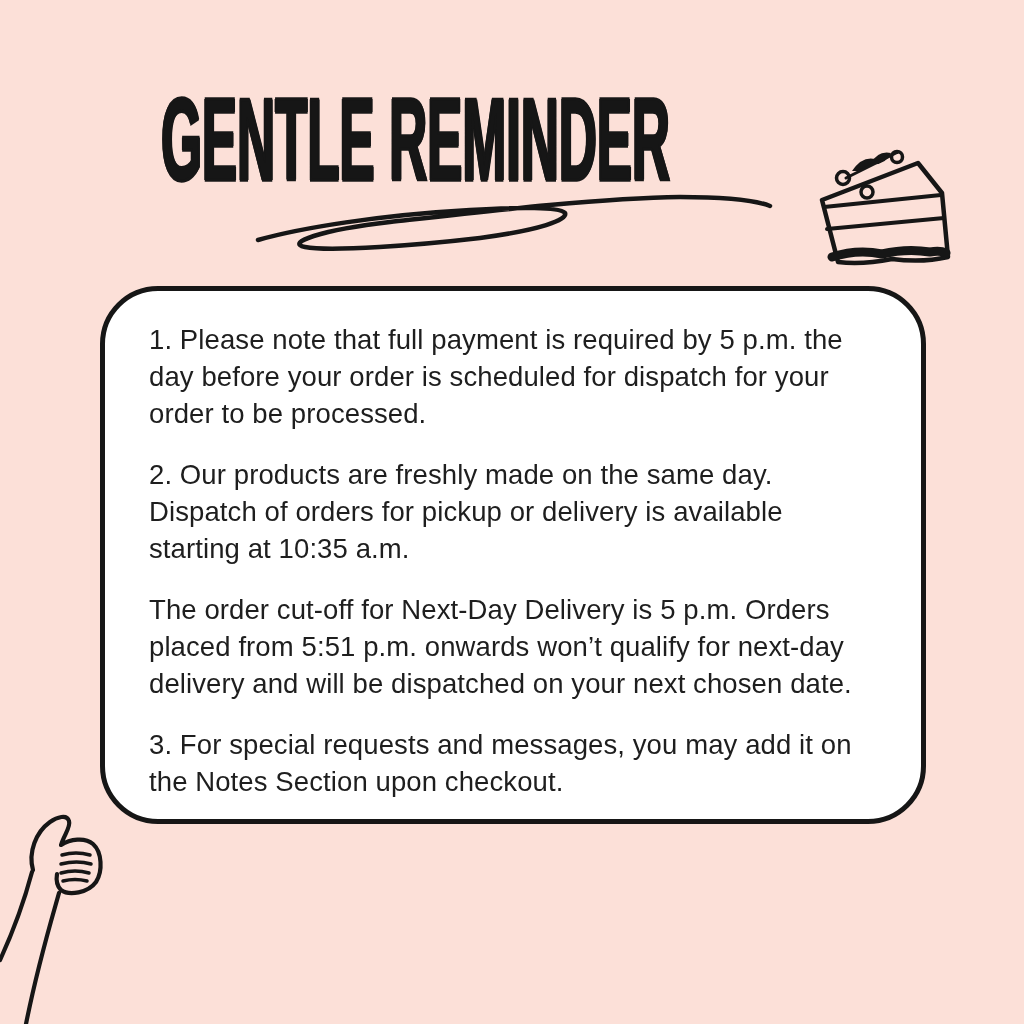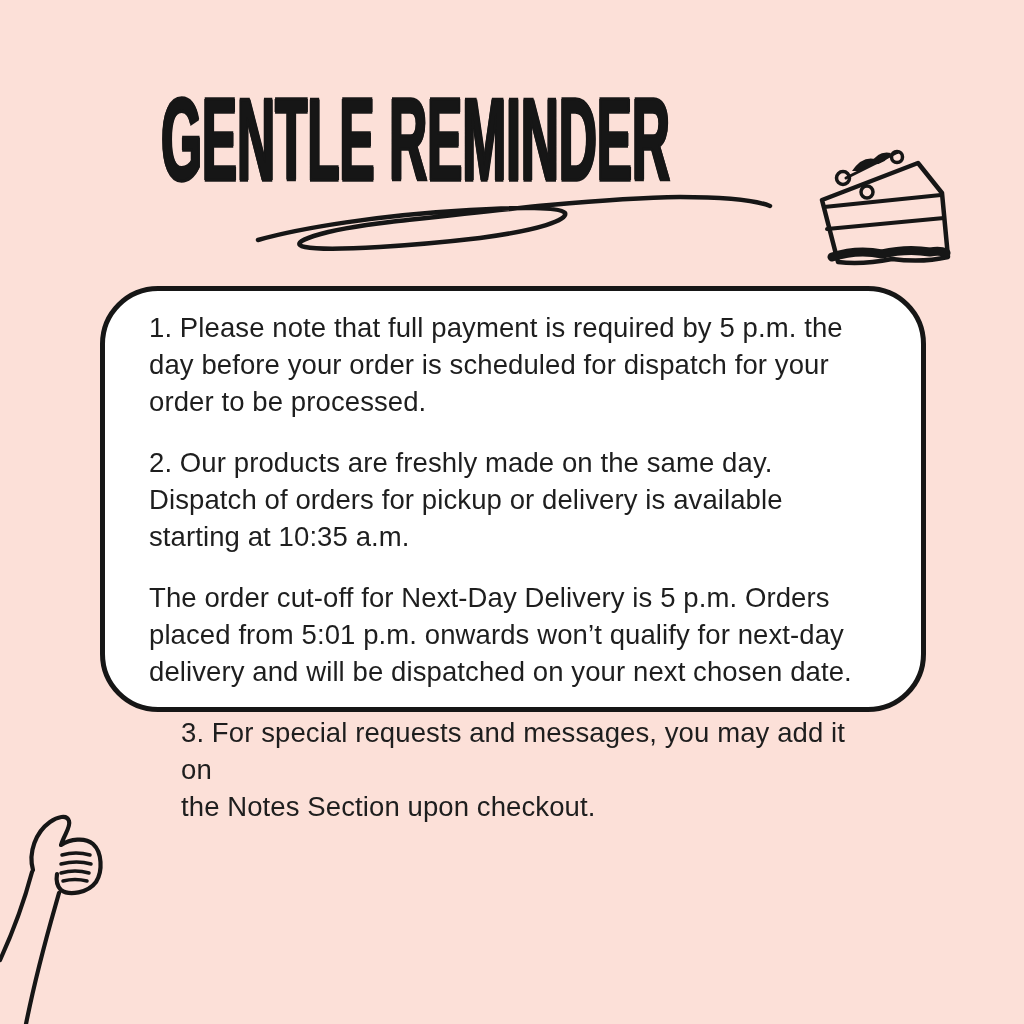--- a/index.html
+++ b/index.html
@@ -40,36 +40,36 @@
   
   .swoosh{position:absolute;left:250px;top:190px;width:530px;height:70px;}
   .cake{position:absolute;left:812px;top:138px;width:145px;height:130px;}
   .hand{position:absolute;left:0;top:808px;width:135px;height:216px;}
   .doodle-stroke{fill:none;stroke:var(--ink);stroke-linecap:round;stroke-linejoin:round;}
 
   
   .card{
     position:absolute;
     left:100px;top:286px;
-    width:826px;height:426px;
+    width:826px;height:538px;
     box-sizing:border-box;
     background:var(--card-bg);
     border:5px solid var(--ink);
     border-radius:58px;
-    padding:18px 46px 0 44px;
+    padding:30px 46px 0 44px;
   }
   .note{
     margin:0 0 24px 0;
     font-size:27.5px;
     line-height:37px;
     color:var(--text);
     letter-spacing:0.1px;
     white-space:pre-line;
   }
-  .note:last-child{margin-bottom:0;margin-left:32px;}
+  .note:last-child{margin-bottom:0;}
 </style>
 </head>
 <body>
 
 <div class="stage">
 
   <div class="title-wrap">
     <h1 class="title">GENTLE REMINDER</h1>
   </div>
 
@@ -98,21 +98,21 @@
   </svg>
 
   <div class="card">
     <p class="note">1. Please note that full payment is required by 5 p.m. the
 day before your order is scheduled for dispatch for your
 order to be processed.</p>
     <p class="note">2. Our products are freshly made on the same day.
 Dispatch of orders for pickup or delivery is available
 starting at 10:35 a.m.</p>
     <p class="note">The order cut-off for Next-Day Delivery is 5 p.m. Orders
-placed from 5:01 p.m. onwards won’t qualify for next-day
+placed from 5:51 p.m. onwards won’t qualify for next-day
 delivery and will be dispatched on your next chosen date.</p>
     <p class="note">3. For special requests and messages, you may add it on
 the Notes Section upon checkout.</p>
   </div>
 
   <svg class="hand" viewBox="0 0 135 216">
     <path class="doodle-stroke" stroke-width="4.2" d="M 33 62
          C 28 44, 36 24, 50 14
          C 57 9, 67 6, 69 13
          C 71 19, 64 27, 61 37

